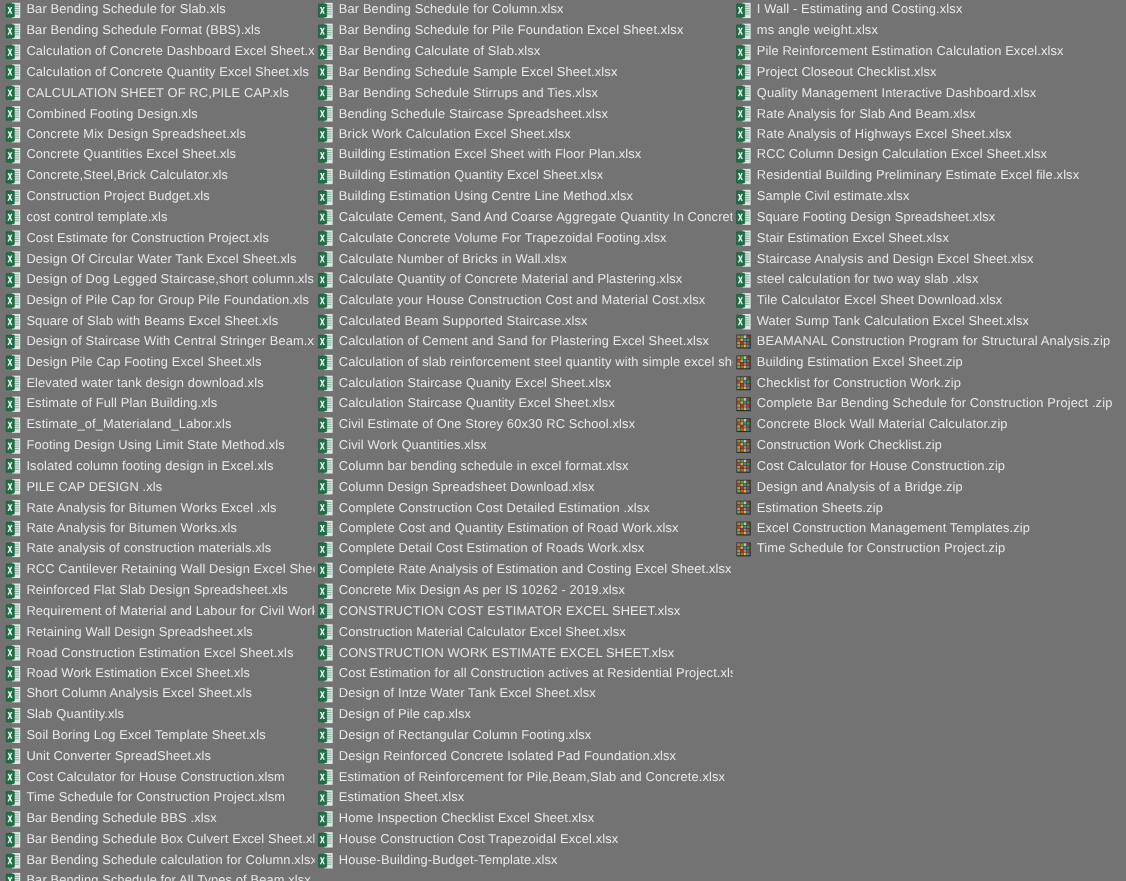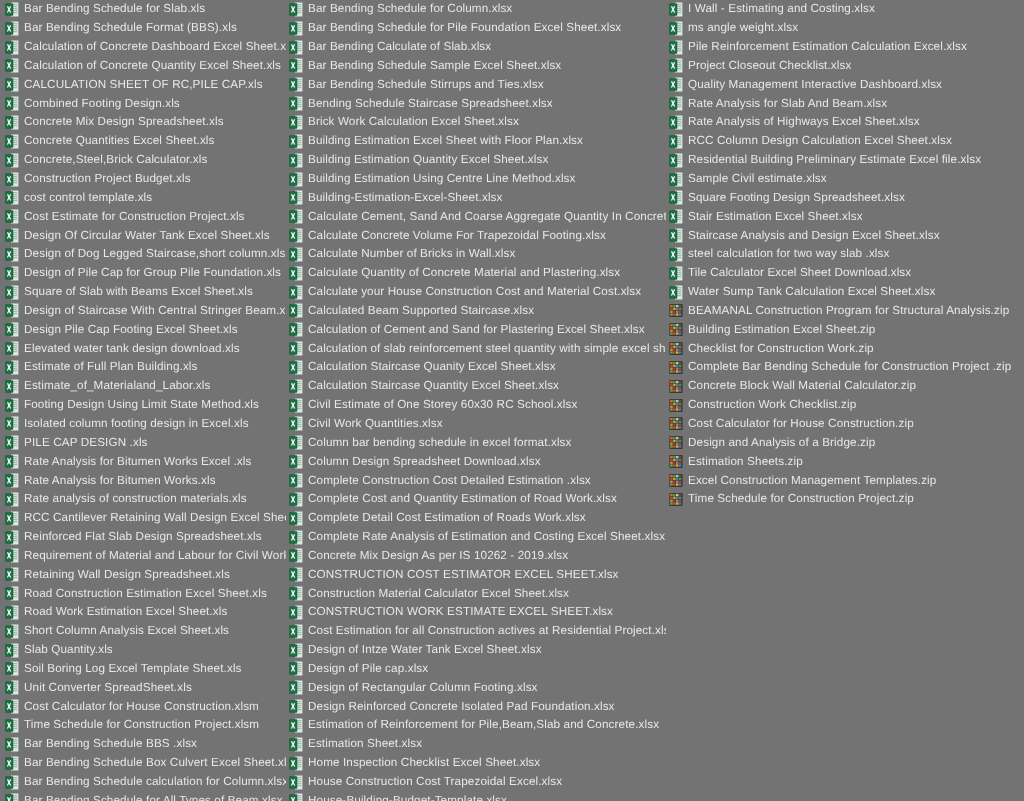--- a/index.html
+++ b/index.html
@@ -919,36 +919,20 @@
             <rect x="7.1" y="2.2" width="5.2" height="1" fill="#8fb3a0"></rect>
             <rect x="7.1" y="4.2" width="5.2" height="1" fill="#8fb3a0"></rect>
             <rect x="7.1" y="6.2" width="5.2" height="1" fill="#8fb3a0"></rect>
             <rect x="7.1" y="8.2" width="5.2" height="1" fill="#8fb3a0"></rect>
             <rect x="7.1" y="10.2" width="5.2" height="1" fill="#8fb3a0"></rect>
             <rect x="0.4" y="1.6" width="7.6" height="11.8" rx="0.6" fill="#1d7044"></rect>
             <rect x="0.4" y="1.6" width="7.6" height="11.8" rx="0.6" fill="none" stroke="#14573a" stroke-width="0.5"></rect>
             <path d="M1.9 4.3 L3.3 7.4 L1.8 10.6 L3.1 10.6 L4.0 8.4 L4.9 10.6 L6.3 10.6 L4.8 7.4 L6.2 4.3 L4.9 4.3 L4.1 6.3 L3.3 4.3 Z" fill="#ffffff"></path>
           </svg>
         </span>
-        <span class="file-label">Building-Estimation-Excel-Sheet.xlsx</span>
-      </div>
-      <div class="file-row">
-        <span class="file-icon">
-          <svg width="14" height="15" viewBox="0 0 14 15">
-            <rect x="6" y="0.5" width="7.4" height="14" fill="#dfe8e2"></rect>
-            <rect x="7.1" y="2.2" width="5.2" height="1" fill="#8fb3a0"></rect>
-            <rect x="7.1" y="4.2" width="5.2" height="1" fill="#8fb3a0"></rect>
-            <rect x="7.1" y="6.2" width="5.2" height="1" fill="#8fb3a0"></rect>
-            <rect x="7.1" y="8.2" width="5.2" height="1" fill="#8fb3a0"></rect>
-            <rect x="7.1" y="10.2" width="5.2" height="1" fill="#8fb3a0"></rect>
-            <rect x="0.4" y="1.6" width="7.6" height="11.8" rx="0.6" fill="#1d7044"></rect>
-            <rect x="0.4" y="1.6" width="7.6" height="11.8" rx="0.6" fill="none" stroke="#14573a" stroke-width="0.5"></rect>
-            <path d="M1.9 4.3 L3.3 7.4 L1.8 10.6 L3.1 10.6 L4.0 8.4 L4.9 10.6 L6.3 10.6 L4.8 7.4 L6.2 4.3 L4.9 4.3 L4.1 6.3 L3.3 4.3 Z" fill="#ffffff"></path>
-          </svg>
-        </span>
         <span class="file-label">Calculate Cement, Sand And Coarse Aggregate Quantity In Concrete.xlsx</span>
       </div>
       <div class="file-row">
         <span class="file-icon">
           <svg width="14" height="15" viewBox="0 0 14 15">
             <rect x="6" y="0.5" width="7.4" height="14" fill="#dfe8e2"></rect>
             <rect x="7.1" y="2.2" width="5.2" height="1" fill="#8fb3a0"></rect>
             <rect x="7.1" y="4.2" width="5.2" height="1" fill="#8fb3a0"></rect>
             <rect x="7.1" y="6.2" width="5.2" height="1" fill="#8fb3a0"></rect>
             <rect x="7.1" y="8.2" width="5.2" height="1" fill="#8fb3a0"></rect>

